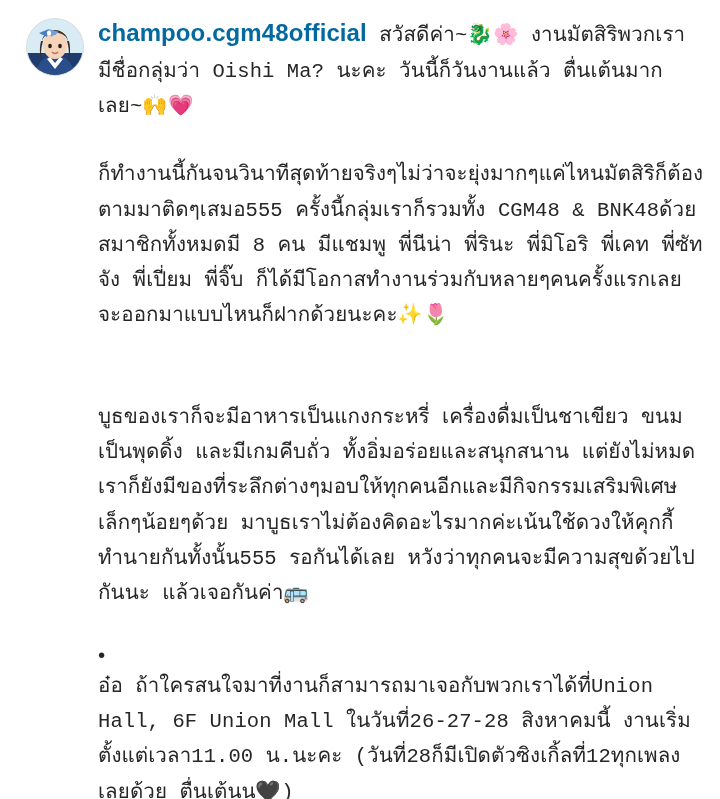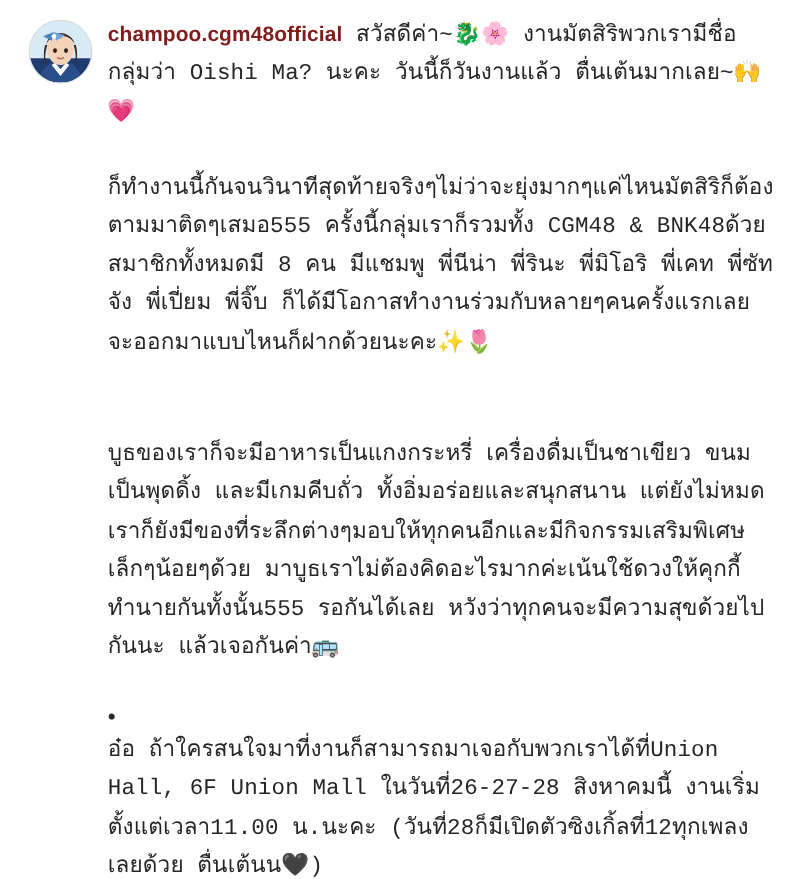--- a/index.html
+++ b/index.html
@@ -43,22 +43,22 @@
   }
   .caption {
     font-size: 20.5px;
     line-height: 1.62;
     color: #262626;
     word-wrap: break-word;
     letter-spacing: 0.1px;
   }
   .username {
     font-weight: bold;
-    color: #7f1d1d;
-    font-size: 19px;
+    color: #0369a1;
+    font-size: 24px;
   }
   .blank-line {
     display: block;
     height: 1.62em;
   }
   .para {
     margin: 0;
   }
   .bullet {
     display: block;

